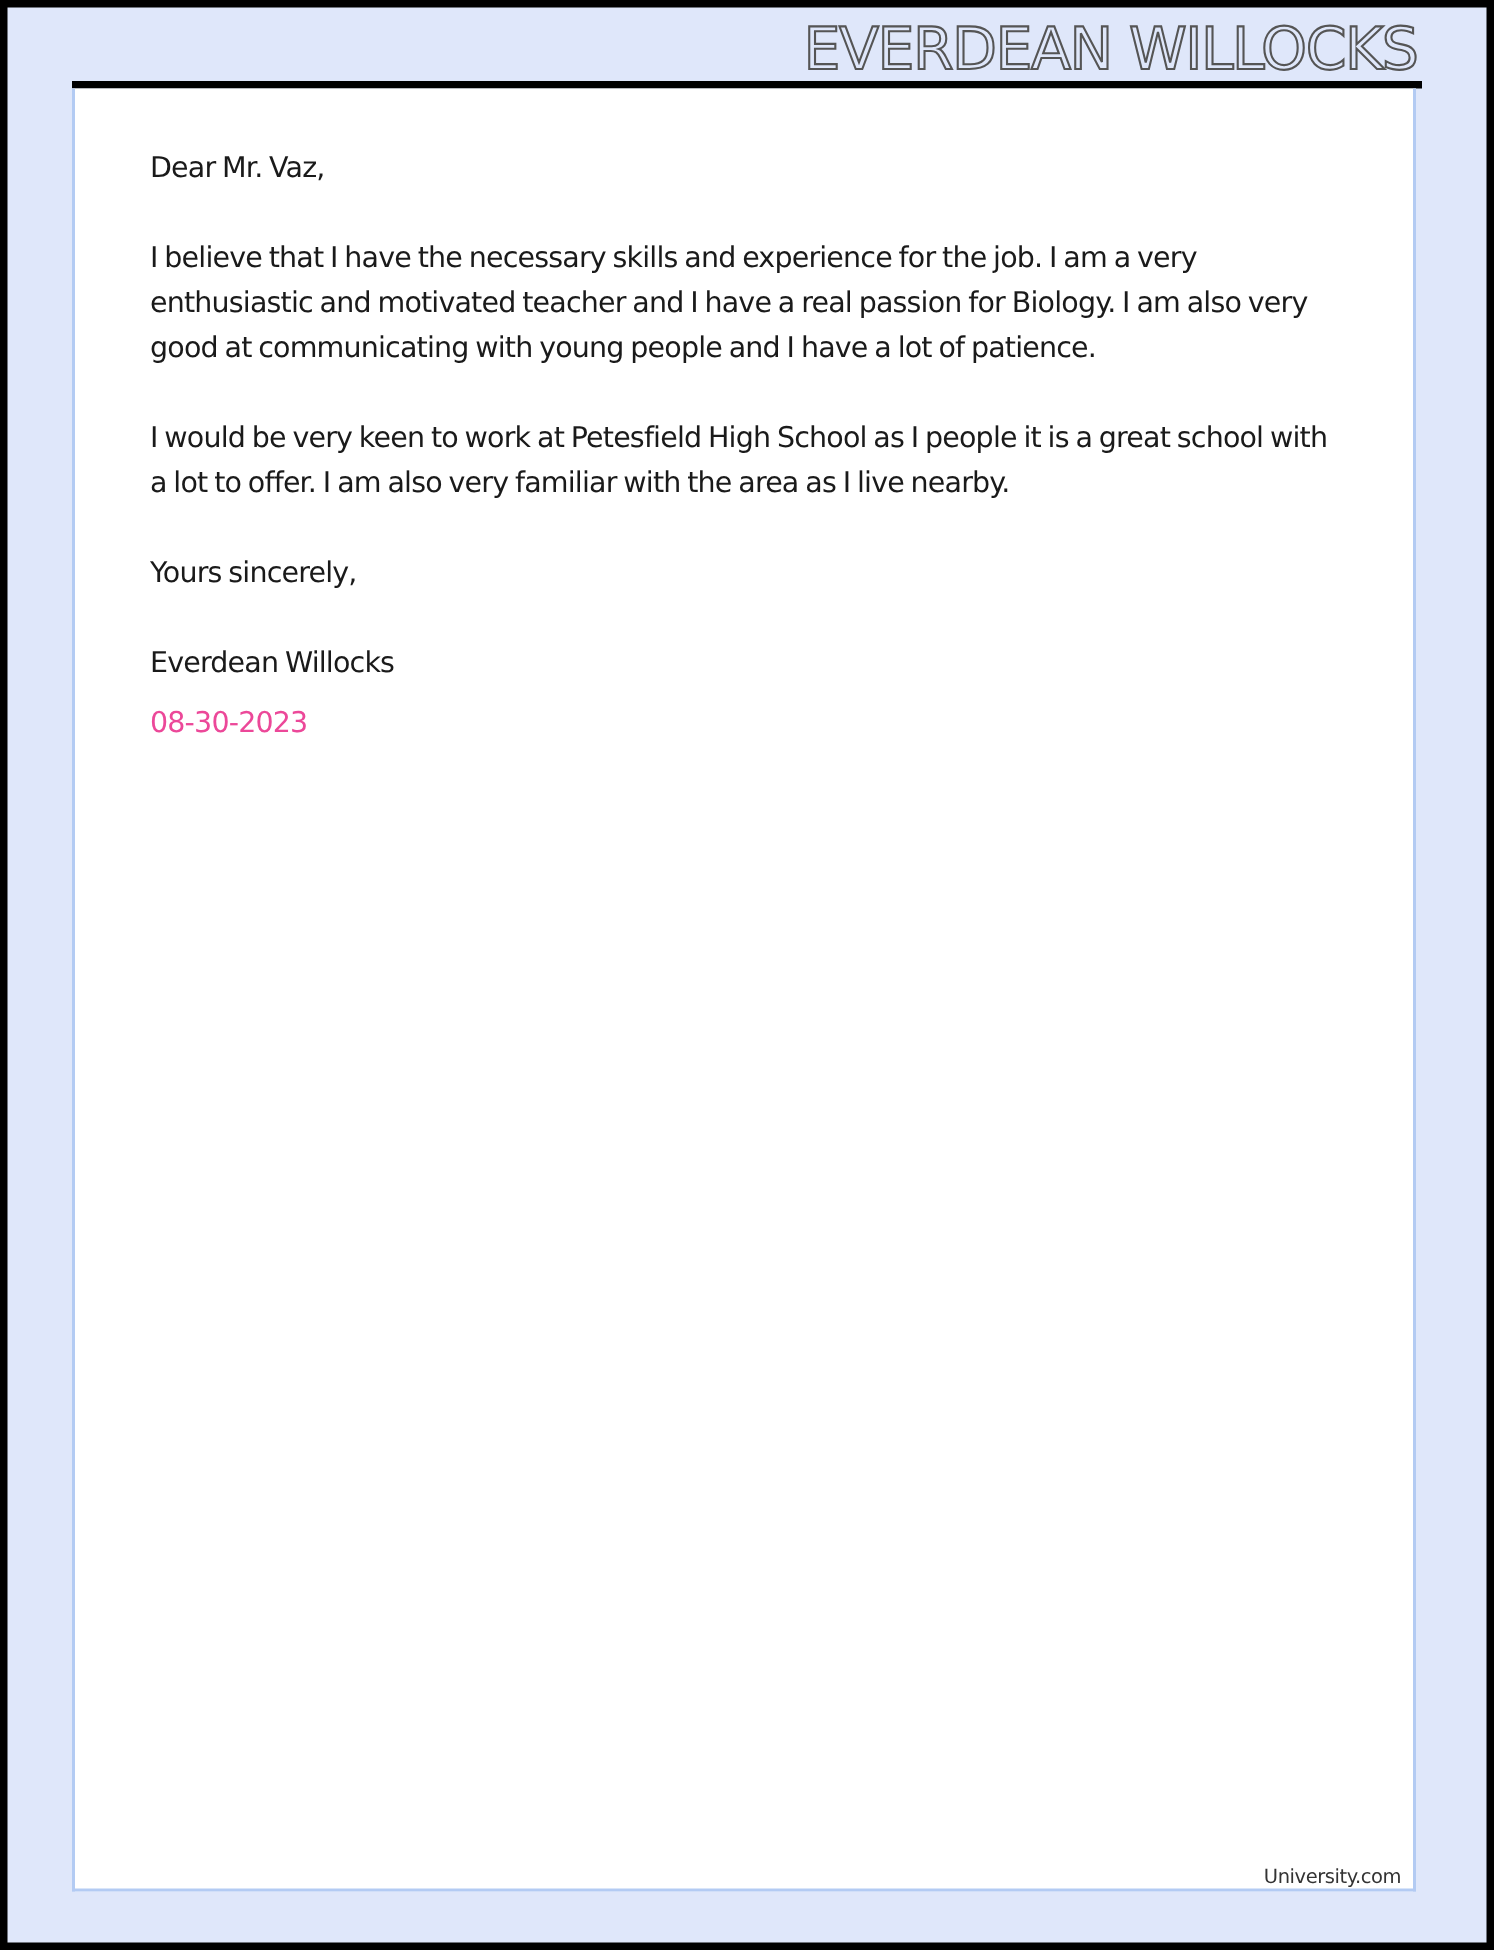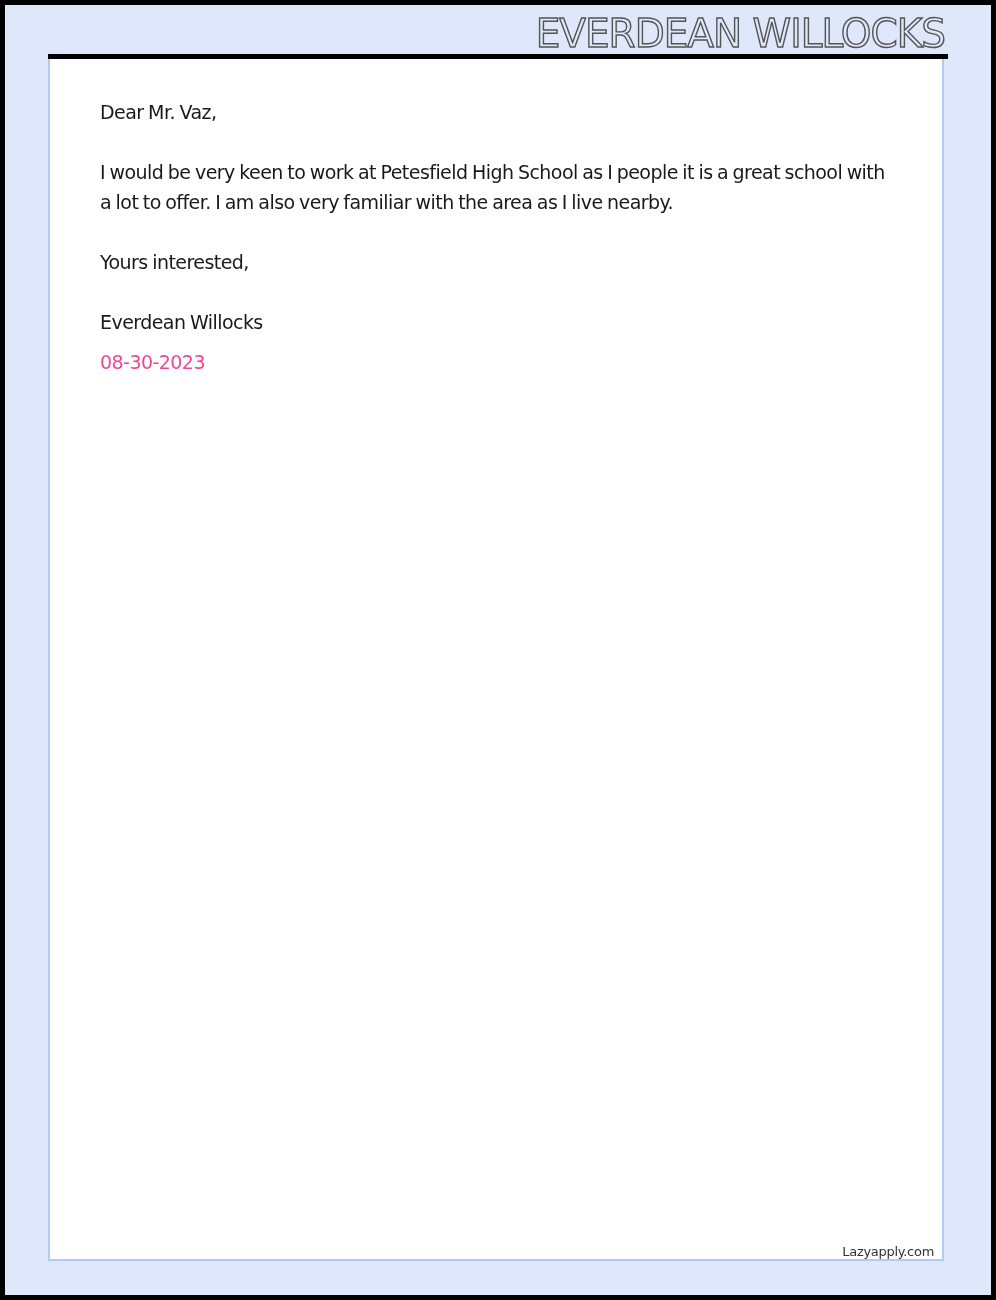--- a/index.html
+++ b/index.html
@@ -42,19 +42,20 @@
 </style>
 </head>
 <body>
 
 <div class="name">EVERDEAN WILLOCKS</div>
 <div class="rule"></div>
 
 <div class="page">
   <div class="letter">
     <p>Dear Mr. Vaz,</p>
+    <p>I believe that I have the necessary skills and experience for the job. I am a very enthusiastic and motivated teacher and I have a real passion for Biology. I am also very good at communicating with young people and I have a lot of patience.</p>
     <p>I would be very keen to work at Petesfield High School as I people it is a great school with a lot to offer. I am also very familiar with the area as I live nearby.</p>
-    <p>Yours interested,</p>
+    <p>Yours sincerely,</p>
     <p class="sig">Everdean Willocks</p>
     <p class="date">08-30-2023</p>
   </div>
-  <div class="footer">Lazyapply.com</div>
+  <div class="footer">University.com</div>
 </div>
 
 </body></html>

